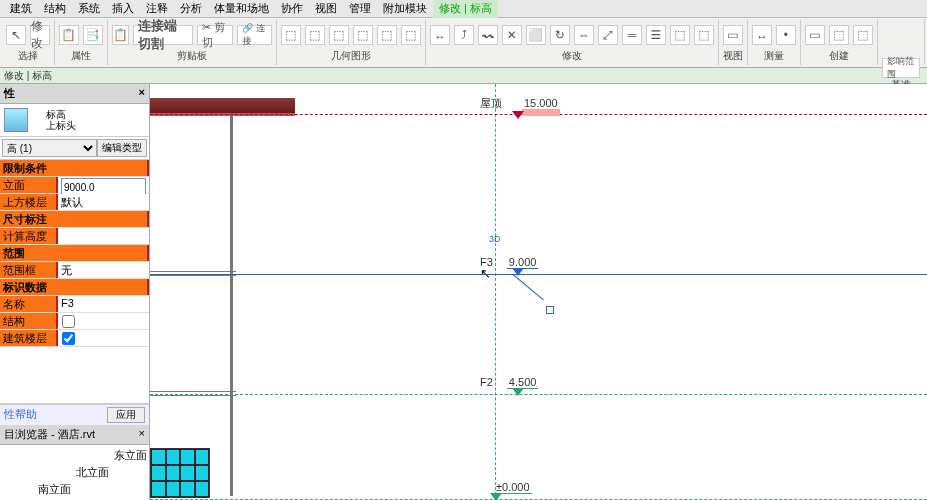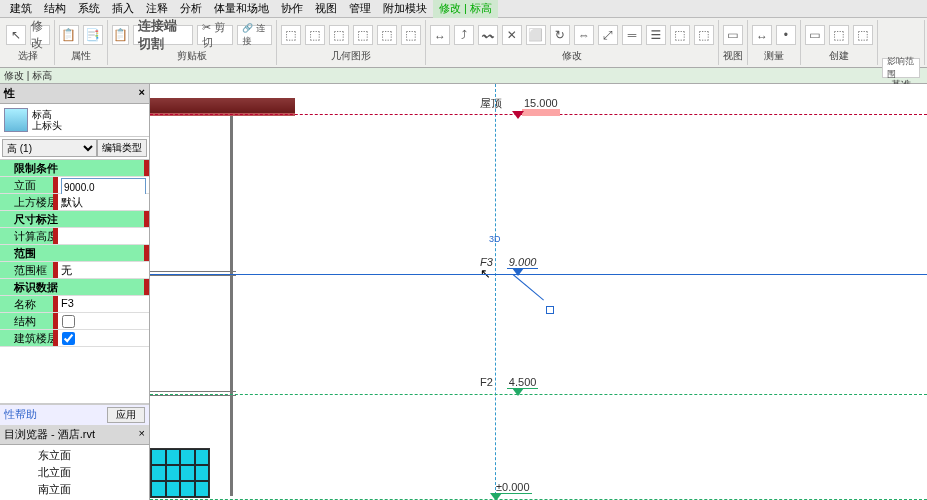--- a/index.html
+++ b/index.html
@@ -10,29 +10,29 @@
 .ribbon{background:#f0f0ee;height:50px;display:flex;border-bottom:1px solid #aaa;padding:2px}
 .rgroup{display:flex;flex-direction:column;border-right:1px solid #ccc;padding:0 4px;position:relative}
 .rgroup .icons{display:flex;gap:4px;flex:1;align-items:center}
 .rgroup .lbl{font-size:10px;text-align:center;color:#444;padding-bottom:2px}
 .ricon{width:20px;height:20px;background:#fff;border:1px solid #ccc;display:flex;align-items:center;justify-content:center;font-size:12px;color:#555}
 .statusbar{background:#e0efe0;height:16px;font-size:10px;padding:1px 4px;border-bottom:1px solid #aaa;color:#333}
 .workspace{display:flex;height:416px}
 .leftpanel{width:150px;background:#f0f0f0;border-right:1px solid #aaa;display:flex;flex-direction:column}
 .panel-title{background:#d8d8d8;padding:2px 4px;display:flex;justify-content:space-between;border-bottom:1px solid #aaa;font-weight:bold}
 .panel-close{cursor:pointer}
-.prop-head{padding:4px;display:flex;align-items:center;gap:4px;background:#fff;border-bottom:1px solid #ccc}
+.prop-head{padding:4px;display:flex;align-items:center;gap:18px;background:#fff;border-bottom:1px solid #ccc}
 .prop-head .icon{width:24px;height:24px;background:linear-gradient(#aef,#6bd);border:1px solid #88a}
 .prop-typerow{display:flex;padding:2px;background:#fff;border-bottom:1px solid #ccc}
 .prop-typerow select{flex:1;border:1px solid #aaa;font-size:10px;height:18px}
 .prop-typerow button{font-size:10px;padding:1px 4px;border:1px solid #aaa;background:#eee}
 .prop-grid{background:#fff;flex:0 0 auto}
 .prop-row{display:flex;border-bottom:1px solid #ddd;height:17px;font-size:10px}
 .prop-row.cat{background:#d8d8d0;font-weight:bold}
-.prop-row .k{width:58px;padding:1px 14px;border-right:5px solid #b91c1c;background:#86efac;overflow:hidden;white-space:nowrap}
+.prop-row .k{width:58px;padding:1px 3px;border-right:2px solid #b91c1c;background:#f97316;overflow:hidden;white-space:nowrap}
 .prop-row .v{flex:1;padding:1px 3px;background:#fff}
 .prop-row input[type=text]{width:100%;border:1px solid #69c;font-size:10px;height:18px;padding:0 2px}
 .prop-row input[type=checkbox]{margin:1px}
 .prop-help{padding:2px 4px;font-size:10px;background:#eef;color:#36c;border-top:1px solid #ccc;display:flex;justify-content:space-between}
 .prop-help button{font-size:10px;padding:0 8px;border:1px solid #aaa;background:#eee}
 .browser{flex:1;background:#fff;overflow:auto;font-size:10px}
 .browser-title{background:#d8d8d8;padding:2px 4px;display:flex;justify-content:space-between;border-bottom:1px solid #aaa;font-size:10px}
 .tree{padding:2px}
 .tree .node{padding:1px 0 1px 14px;white-space:nowrap;cursor:pointer}
 .tree .node.bold{font-weight:normal}
@@ -207,22 +207,22 @@
       <span>性帮助</span>
       <button>应用</button>
     </div>
 
     <div class="browser-title">
       <span>目浏览器 - 酒店.rvt</span>
       <span class="panel-close">×</span>
     </div>
     <div class="browser">
       <div class="tree" id="tree">
-          <div class="node" style="padding-left: 36px;"><span> 东立面</span></div>
-          <div class="node" style="padding-left: 36px;"><span> 北立面</span></div>
+          <div class="node" style="padding-left: 36px; text-align: right;"><span> 东立面</span></div>
+          <div class="node" style="padding-left: 36px; text-align: center;"><span> 北立面</span></div>
           <div class="node bold" style="padding-left: 36px;"><span> 南立面</span></div>
           <div class="node" style="padding-left: 36px;"><span> 西立面</span></div>
         </div>
     </div>
   </div>
 
   <div class="canvas" id="canvas">
 
     <div style="position:absolute;left:0;top:14px;width:145px;height:18px;background:linear-gradient(#8a3838,#6a1a1a);border-bottom:3px solid #b55"></div>
 
@@ -250,19 +250,19 @@
         <div></div>
         <div></div>
       <div></div>
         <div></div>
         <div></div>
         <div></div>
     </div>
   <div class="level-line" style="top: 30px; border-color: rgb(187, 0, 51);"></div>
       <div class="level-mark" style="left: 330px; top: 12px;"><span style="margin-right:20px;color:#333">屋顶</span><span style="border-bottom:7px solid #fca5a5;padding:0 2px;color:#333">15.000</span><br><span class="lvl-tri" style="border-top:8px solid #b03;margin-left:32px"></span></div>
       <div class="level-line" style="top: 190px; border-color: rgb(34, 102, 204); border-top-style: solid; border-top-width: 1.5px;"></div>
-      <div class="level-mark" style="left: 330px; top: 172px; font-style: italic;"><span style="margin-right:14px;color:#333">F3</span><span style="border-bottom:1px solid #26c;padding:0 2px;color:#333">9.000</span><br><span class="lvl-tri" style="border-top:8px solid #26c;margin-left:32px"></span></div>
+      <div class="level-mark" style="left: 330px; top: 172px;"><span style="margin-right:14px;color:#333">F3</span><span style="border-bottom:1px solid #26c;padding:0 2px;color:#333">9.000</span><br><span class="lvl-tri" style="border-top:8px solid #26c;margin-left:32px"></span></div>
       <div class="level-line" style="top: 310px; border-color: rgb(34, 170, 102);"></div>
       <div class="level-mark" style="left: 330px; top: 292px;"><span style="margin-right:14px;color:#333">F2</span><span style="border-bottom:1px solid #2a6;padding:0 2px;color:#333">4.500</span><br><span class="lvl-tri" style="border-top:8px solid #2a6;margin-left:32px"></span></div>
       <div class="level-line" style="top: 415px; border-color: rgb(34, 170, 102);"></div>
       <div class="level-mark" style="left: 330px; top: 397px;"><span style="margin-right:14px;color:#333"></span><span style="border-bottom:1px solid #2a6;padding:0 2px;color:#333">±0.000</span><br><span class="lvl-tri" style="border-top:8px solid #2a6;margin-left:10px"></span></div>
     </div>
 </div>
 
 </body></html>

